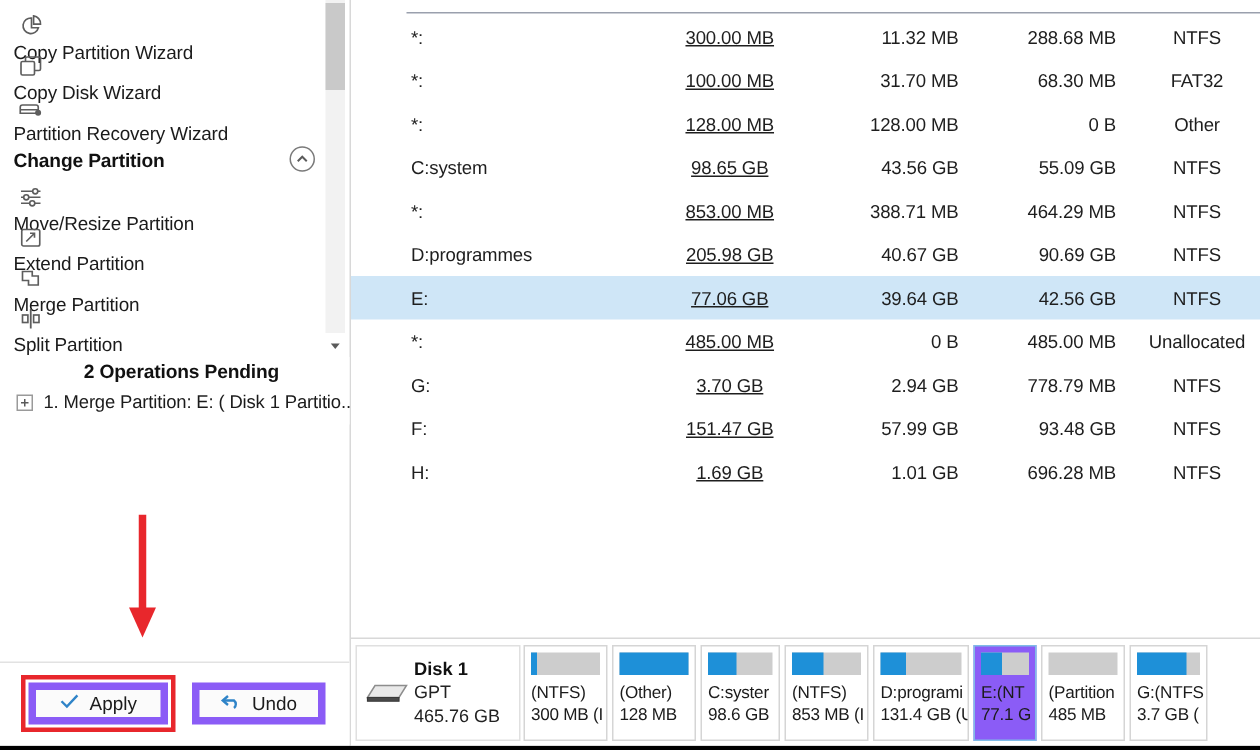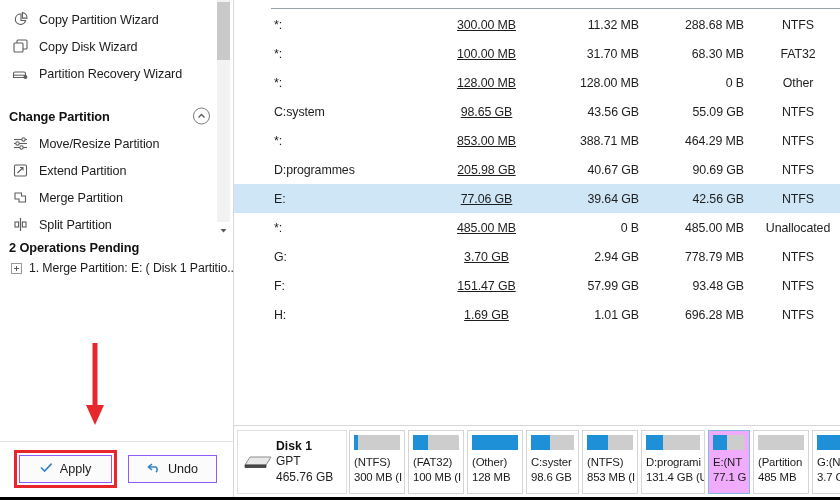--- a/index.html
+++ b/index.html
@@ -26,24 +26,24 @@
   }
   #sidebar-scrollarea {
     position: absolute;
     left: 0; top: 0;
     width: 234px; height: 238px;
     overflow: hidden;
   }
   .nav-item {
     position: relative;
     display: flex;
-    align-items: center;
     height: 27px;
     padding-left: 9px;
     cursor: default;
+    flex-direction: column;
   }
   .nav-item .ic {
     width: 22px; height: 20px;
     flex: 0 0 22px;
     display: flex; align-items: center; justify-content: center;
     margin-right: 8px;
   }
   .nav-item .lbl {
     font-size: 12.6px;
     color: #1b1b1b;
@@ -101,20 +101,21 @@
   #ops {
     position: absolute;
     left: 0; top: 238px;
     width: 233px; height: 45px;
     background: #ffffff;
   }
   #ops .ops-title {
     font-size: 12.8px; font-weight: bold; color: #111;
     padding: 2px 0 0 9px;
     letter-spacing: -0.1px;
+    text-align: center;
   }
   #ops .ops-row {
     display: flex; align-items: center;
     padding: 6px 0 0 11px;
   }
   .expander {
     width: 11px; height: 11px;
     border: 1px solid #9a9a9a;
     position: relative;
     flex: 0 0 11px;
@@ -144,21 +145,21 @@
     position: absolute;
     left: 0; bottom: 0;
     width: 233px; height: 56px;
     background: #ffffff;
     border-top: 1px solid #e2e2e2;
   }
   .btn {
     position: absolute;
     top: 13px;
     height: 28px;
-    border: 1px solid #8b5cf6;
+    border: 5px solid #8b5cf6;
     background: #fbfbfb;
     display: flex; align-items: center; justify-content: center;
     gap: 7px;
     font-size: 12.6px;
     color: #1b1b1b;
     cursor: pointer;
   }
   #apply-btn { left: 19px; width: 93px; }
   #undo-btn  { left: 128px; width: 89px; }
   #apply-highlight {
@@ -255,21 +256,21 @@
     display: flex;
     gap: 3px;
   }
   .part {
     border: 1px solid #d5d5d5;
     background: #ffffff;
     padding: 4px 4px 0 4px;
     overflow: hidden;
     cursor: default;
   }
-  .part.sel { background: #f0abfc; border-color: #7fbbe6; }
+  .part.sel { background: #8b5cf6; border-color: #7fbbe6; }
   .part .bar {
     height: 15px;
     background: #cdcdcd;
     position: relative;
     margin-bottom: 5px;
   }
   .part .bar .fill {
     position: absolute; left: 0; top: 0; bottom: 0;
     background: #1e90d8;
   }
@@ -312,21 +313,21 @@
         <span class="ic">
           <svg width="18" height="17" viewBox="0 0 18 17">
             <path d="M2.5 12.5 V8.5 A1.5 1.5 0 0 1 4 7 H13 A1.5 1.5 0 0 1 14.5 8.5 V12.5 Z" fill="none" stroke="#5d5d5d" stroke-width="1.1"></path>
             <line x1="2.5" y1="10.2" x2="14.5" y2="10.2" stroke="#5d5d5d" stroke-width="1"></line>
             <circle cx="14.4" cy="12.1" r="2" fill="#5d5d5d"></circle>
           </svg>
         </span>
         <span class="lbl">Partition Recovery Wizard</span>
       </div>
 
-      <div class="nav-header" style="margin-top:15px;">
+      <div class="nav-header" style="margin-top:5px;">
         <span class="lbl">Change Partition</span>
         <span class="collapse-btn">
           <svg width="9" height="7" viewBox="0 0 9 7">
             <polyline points="1.5,5 4.5,2 7.5,5" fill="none" stroke="#5a5a5a" stroke-width="1.3"></polyline>
           </svg>
         </span>
       </div>
 
       <div class="nav-item">
         <span class="ic">
@@ -531,27 +532,20 @@
       <div id="parts">
           <div class="part" style="width: 56px;">
             <div class="bar">
               <div class="fill" style="width: 8%;"></div>
             </div>
             <div class="pl">(NTFS)</div>
             <div class="pl">300 MB (I</div>
           </div>
           <div class="part" style="width: 56px;">
             <div class="bar">
-              <div class="fill" style="width: 33%;"></div>
-            </div>
-            <div class="pl">(FAT32)</div>
-            <div class="pl">100 MB (I</div>
-          </div>
-          <div class="part" style="width: 56px;">
-            <div class="bar">
               <div class="fill" style="width: 100%;"></div>
             </div>
             <div class="pl">(Other)</div>
             <div class="pl">128 MB</div>
           </div>
           <div class="part" style="width: 53px;">
             <div class="bar">
               <div class="fill" style="width: 44%;"></div>
             </div>
             <div class="pl">C:syster</div>

